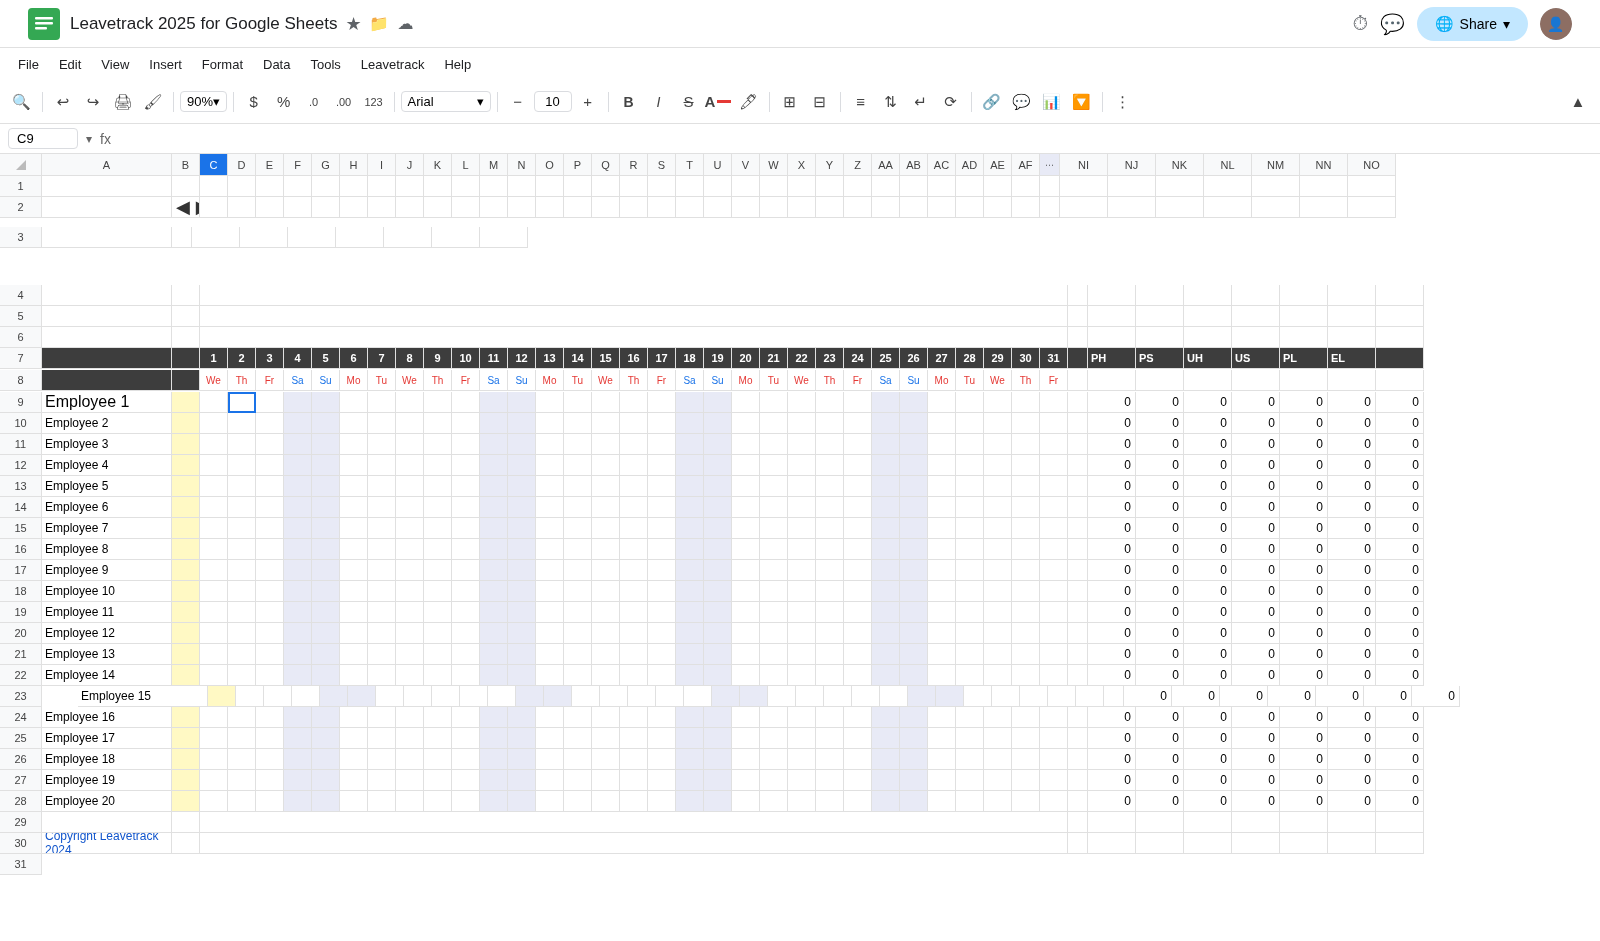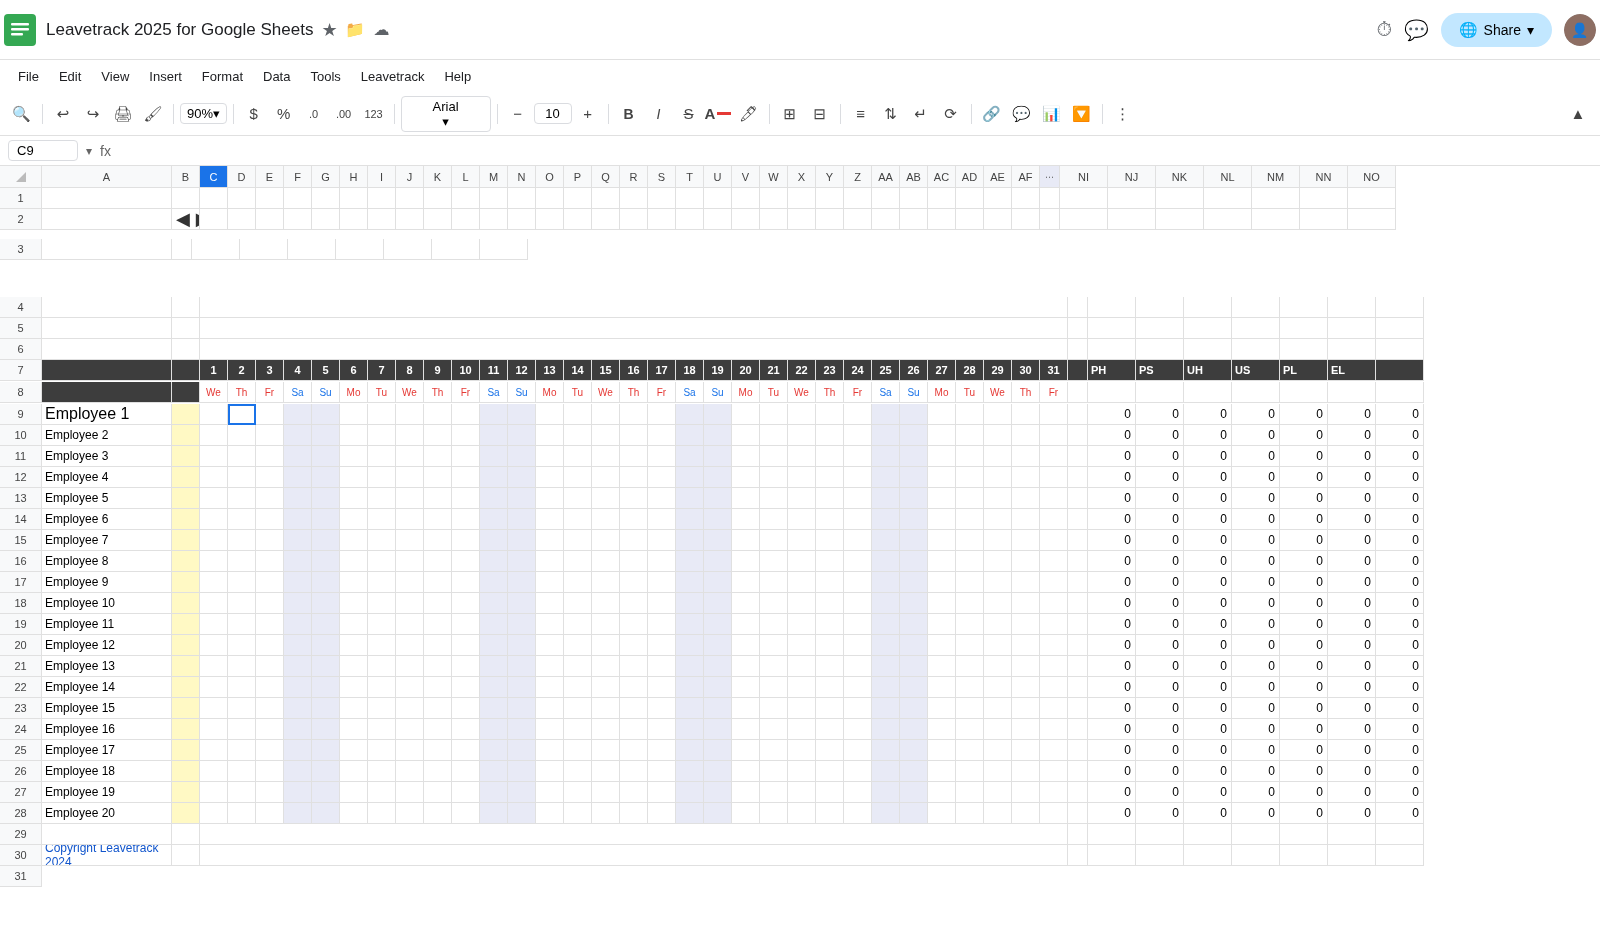--- a/index.html
+++ b/index.html
@@ -1,20 +1,20 @@
 <!DOCTYPE html>
 <html><head>
   <meta charset="utf-8">
   <style>
     * { box-sizing: border-box; margin: 0; padding: 0; }
     body { font-family: Arial, sans-serif; font-size: 13px; background: #fff; overflow: hidden; width: 1600px; height: 941px; }
 
     
     #title-bar {
-      display: flex; align-items: center; padding: 6px 4px; height: 60px;
+      display: flex; align-items: center; padding: 6px 28px; height: 48px;
       background: #fff; border-bottom: 1px solid #e0e0e0;
     }
     #app-icon { width: 32px; height: 32px; margin-right: 10px; }
     #doc-title { font-size: 17px; color: #202124; font-weight: 500; margin-right: 8px; }
     #title-icons { display: flex; gap: 8px; align-items: center; margin-right: auto; }
     #share-btn {
       background: #c2e7ff; border: none; border-radius: 20px; padding: 8px 18px;
       font-size: 14px; font-weight: 500; cursor: pointer; display: flex; align-items: center; gap: 6px;
     }
     #avatar { width: 32px; height: 32px; border-radius: 50%; background: #ccc; margin-left: 12px; overflow: hidden; }
@@ -31,21 +31,21 @@
       display: flex; align-items: center; padding: 4px 8px; height: 44px;
       background: #fff; border-bottom: 1px solid #e0e0e0; gap: 2px; flex-wrap: nowrap; overflow: hidden;
     }
     .tb-btn {
       display: flex; align-items: center; justify-content: center;
       width: 28px; height: 28px; border-radius: 4px; cursor: pointer; color: #444;
       font-size: 15px; border: none; background: none;
     }
     .tb-sep { width: 1px; height: 20px; background: #dadce0; margin: 0 4px; }
     .tb-zoom { display: flex; align-items: center; border: 1px solid #dadce0; border-radius: 4px; padding: 2px 6px; font-size: 13px; cursor: pointer; }
-    .tb-font-select { border: 1px solid #dadce0; border-radius: 4px; padding: 2px 6px; font-size: 13px; min-width: 90px; cursor: pointer; display: flex; align-items: center; justify-content: space-between; flex-direction: column; }
+    .tb-font-select { border: 1px solid #dadce0; border-radius: 4px; padding: 2px 6px; font-size: 13px; min-width: 90px; cursor: pointer; display: flex; align-items: center; justify-content: space-between; }
     .tb-fontsize { border: 1px solid #dadce0; border-radius: 4px; padding: 2px 4px; font-size: 13px; width: 38px; text-align: center; }
     .tb-bold { font-weight: bold; font-size: 14px; }
     .tb-italic { font-style: italic; font-size: 14px; }
 
     
     #formula-bar {
       display: flex; align-items: center; padding: 2px 8px; height: 30px;
       border-bottom: 1px solid #e0e0e0; gap: 8px;
     }
     #cell-ref { border: 1px solid #dadce0; border-radius: 4px; padding: 2px 8px; font-size: 13px; width: 70px; }
@@ -1120,21 +1120,21 @@
           <div class="cell col-summary" style="justify-content: flex-end; padding-right: 4px;">0</div>
           <div class="cell col-summary" style="justify-content: flex-end; padding-right: 4px;">0</div>
           <div class="cell col-summary" style="justify-content: flex-end; padding-right: 4px;">0</div>
           <div class="cell col-summary" style="justify-content: flex-end; padding-right: 4px;">0</div>
           <div class="cell col-summary" style="justify-content: flex-end; padding-right: 4px;">0</div>
           <div class="cell col-summary" style="justify-content: flex-end; padding-right: 4px;">0</div>
           <div class="cell col-summary" style="justify-content: flex-end; padding-right: 4px;">0</div>
         </div>
         <div class="sheet-row">
           <div class="row-num">23</div>
-          <div class="cell col-a" style="font-size: 12px;">Employee 15</div>
+          <div class="cell col-a" style="font-size: 12px; margin-left: 36px;">Employee 15</div>
           <div class="cell col-b cell-yellow"></div>
           <div class="cell col-day"></div>
           <div class="cell col-day"></div>
           <div class="cell col-day"></div>
           <div class="cell col-day" style="background: rgb(232, 234, 246);"></div>
           <div class="cell col-day" style="background: rgb(232, 234, 246);"></div>
           <div class="cell col-day"></div>
           <div class="cell col-day"></div>
           <div class="cell col-day"></div>
           <div class="cell col-day"></div>

